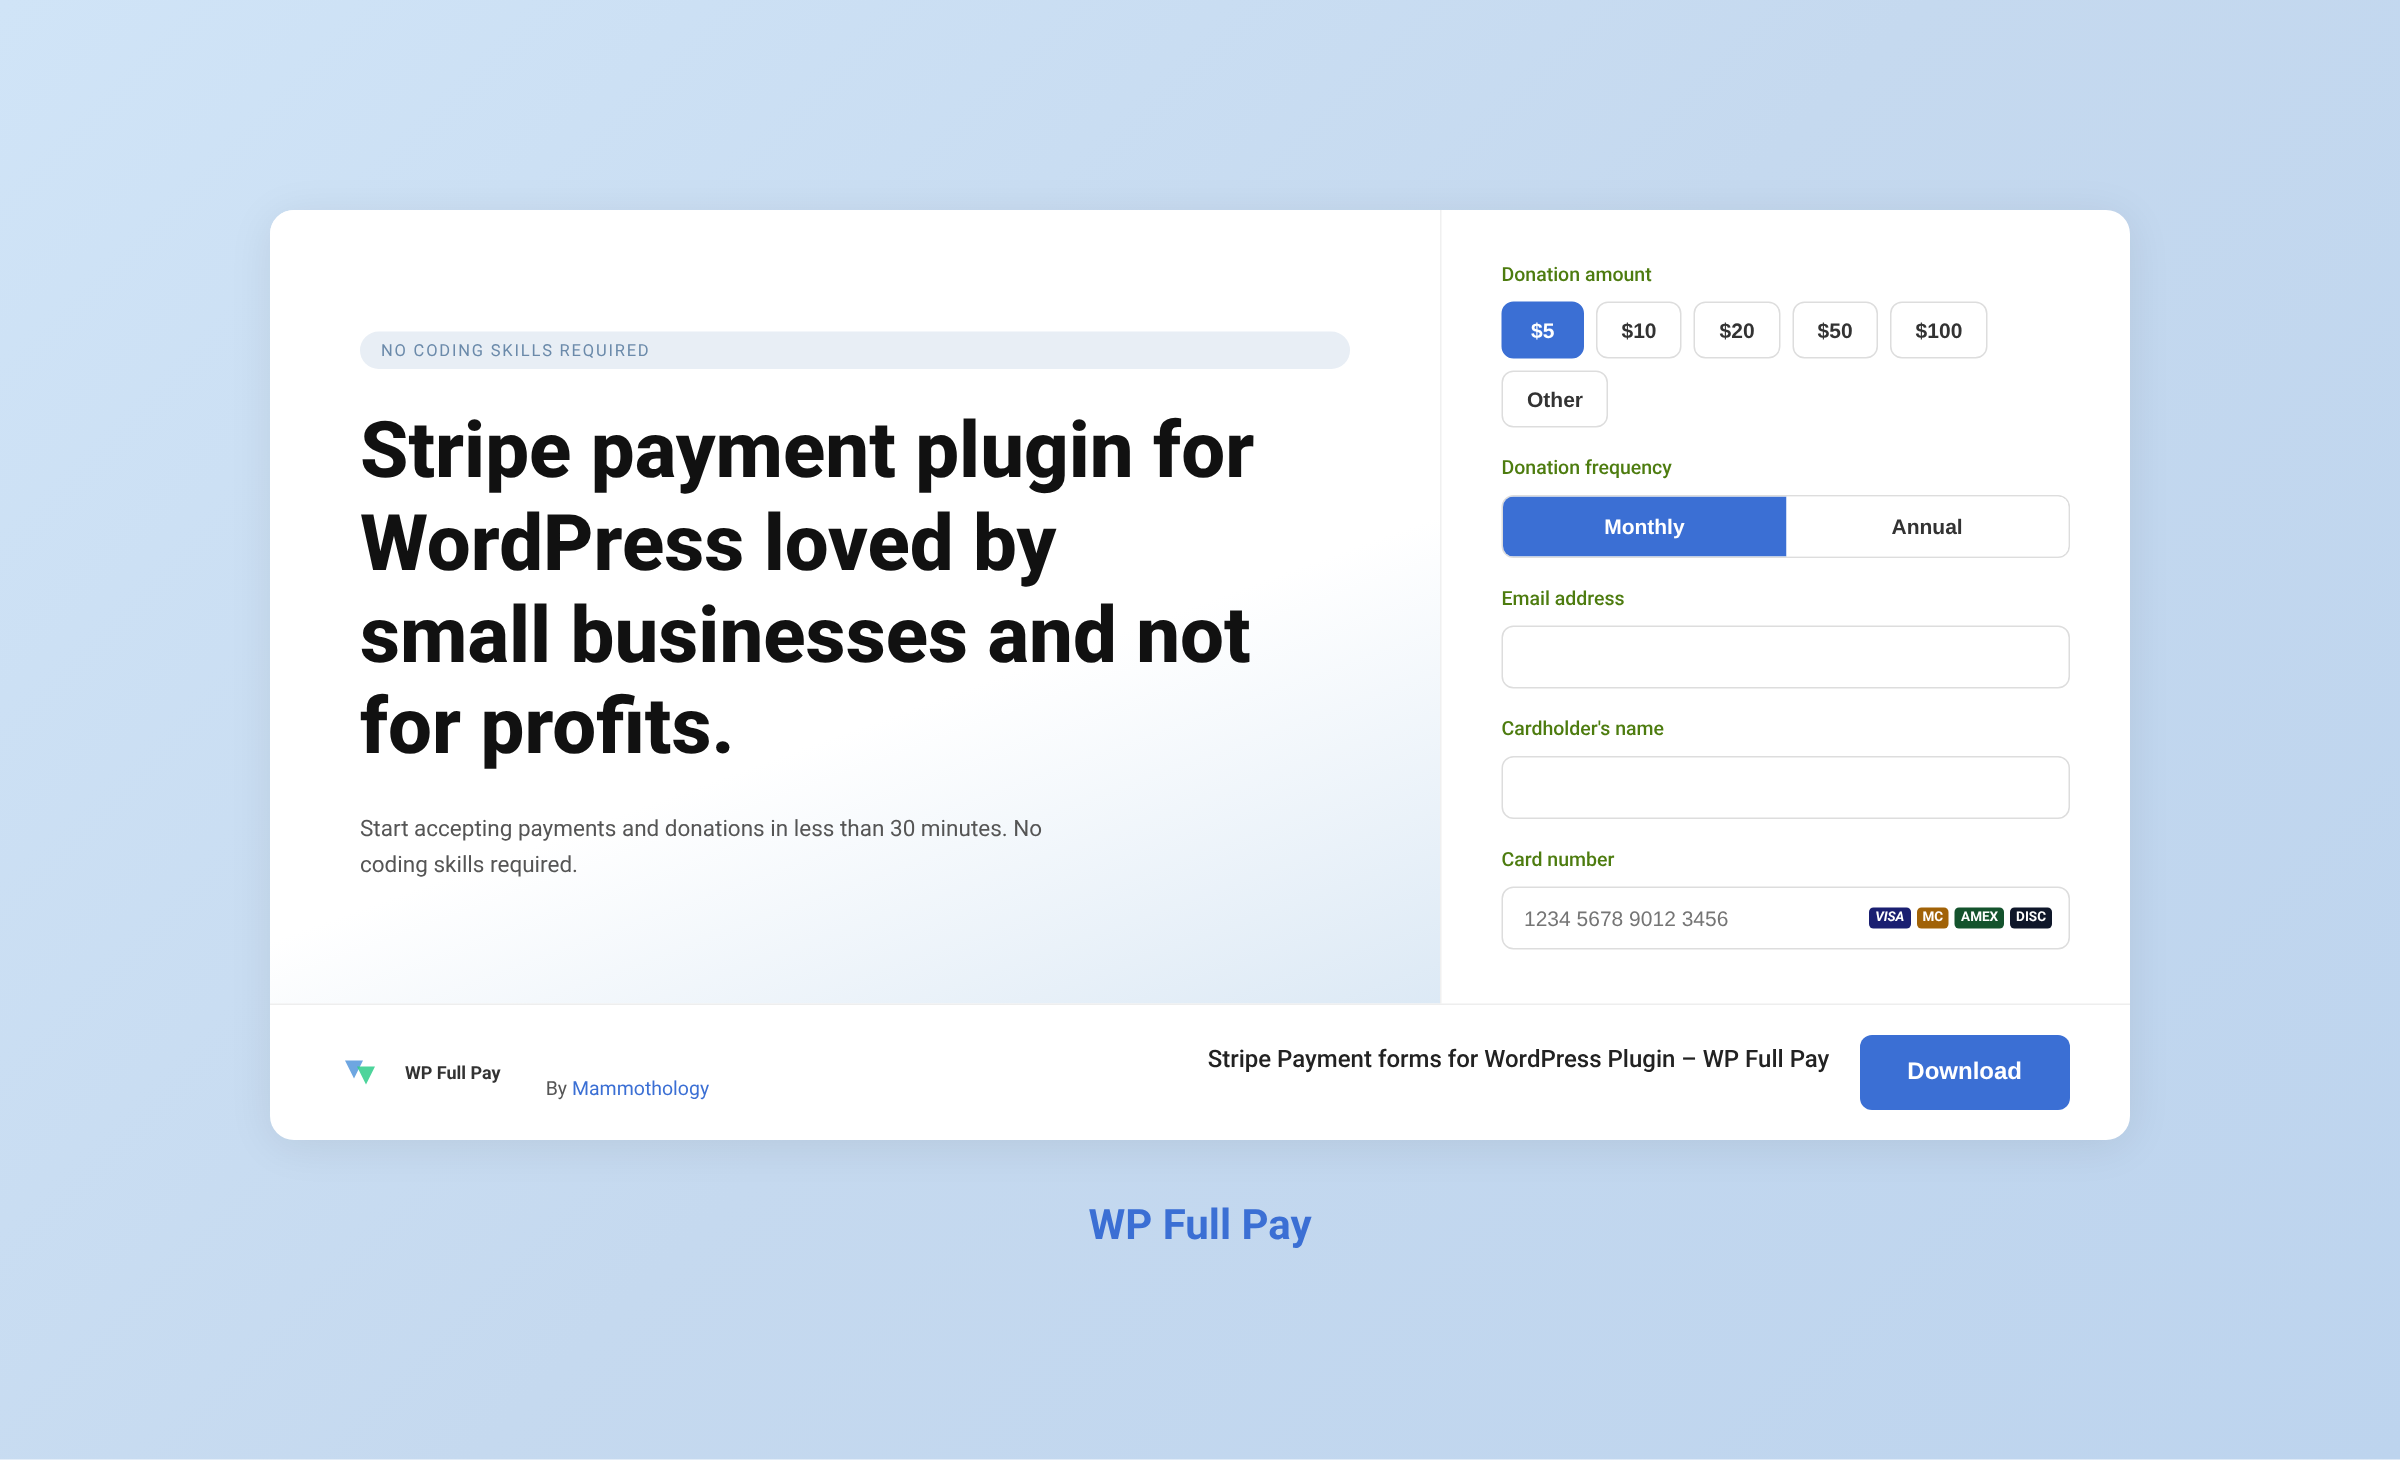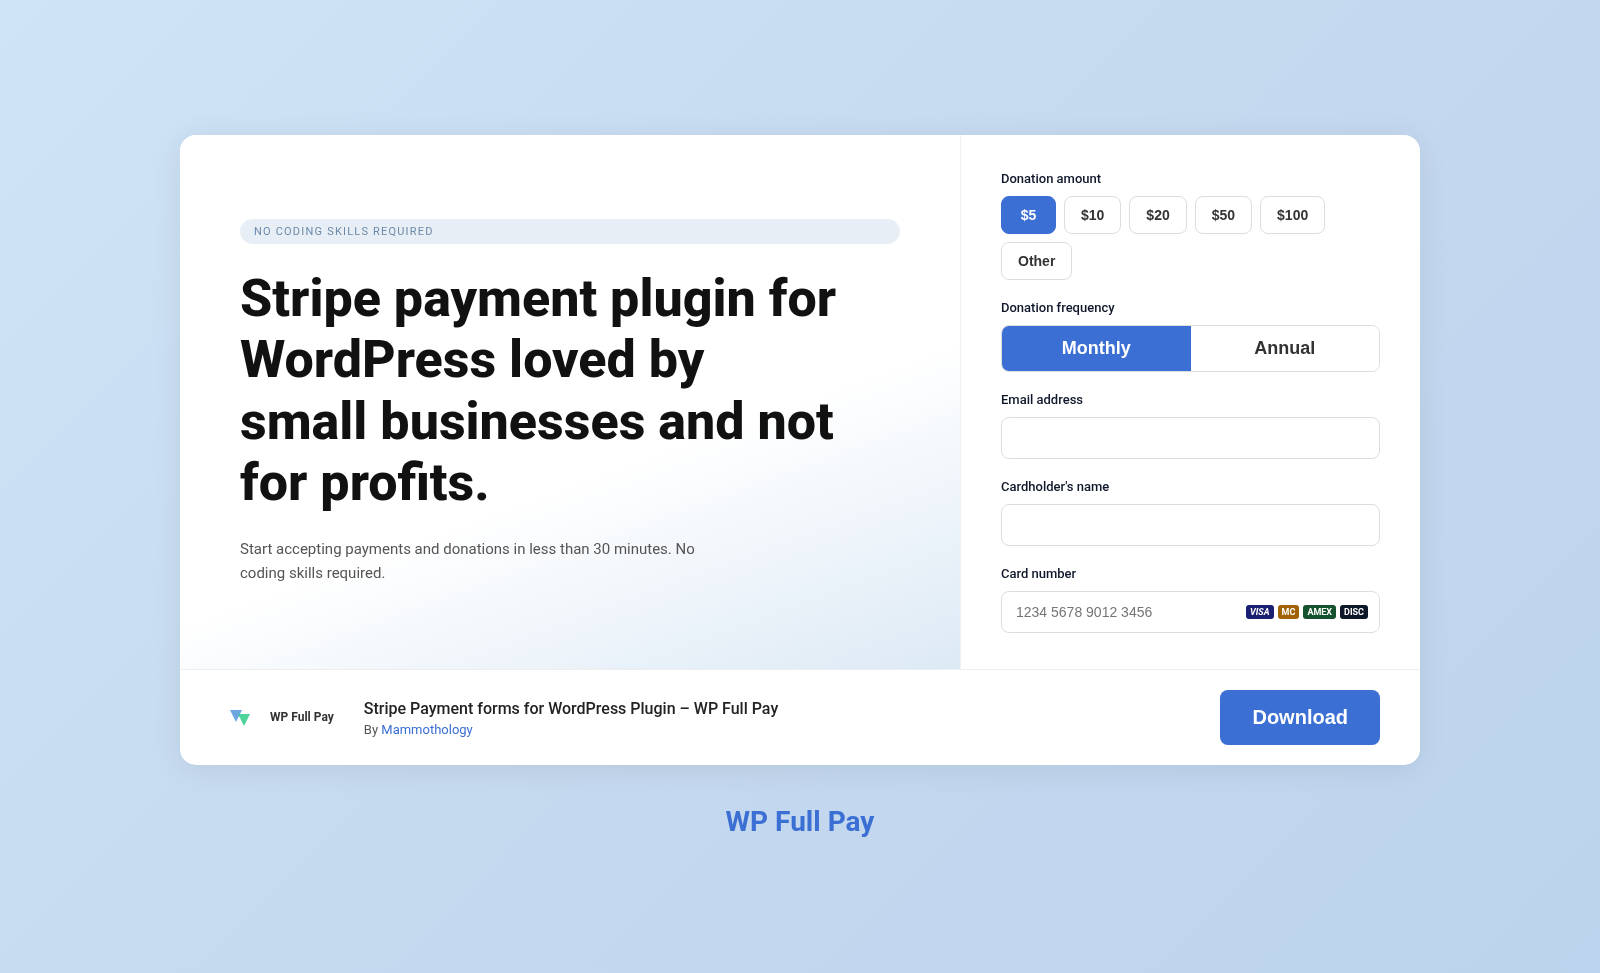--- a/index.html
+++ b/index.html
@@ -74,21 +74,21 @@
       width: 460px;
       padding: 36px 40px;
       border-left: 1px solid #f0f0f0;
       display: flex;
       flex-direction: column;
       gap: 20px;
     }
 
     .field-label {
       font-size: 13px;
-      color: #0f172a;
+      color: #4d7c0f;
       margin-bottom: 10px;
       font-weight: 500;
     }
 
     .amount-buttons {
       display: flex;
       gap: 8px;
       flex-wrap: wrap;
     }
 
@@ -114,21 +114,21 @@
     .frequency-toggle {
       display: flex;
       border: 1.5px solid #ddd;
       border-radius: 8px;
       overflow: hidden;
     }
 
     .freq-btn {
       flex: 1;
       padding: 12px;
-      font-size: 18px;
+      font-size: 14px;
       font-weight: 600;
       text-align: center;
       cursor: pointer;
       border: none;
       background: #fff;
       color: #333;
     }
 
     .freq-btn.active {
       background: #3b6fd4;
@@ -208,39 +208,40 @@
     .plugin-info {
       flex: 1;
       margin-left: 10px;
     }
 
     .plugin-title {
       font-size: 16px;
       color: #222;
       font-weight: 500;
       margin-bottom: 4px;
+      text-align: right;
     }
 
     .plugin-by {
       font-size: 13px;
       color: #555;
     }
 
     .plugin-by a {
       color: #3b6fd4;
       text-decoration: none;
     }
 
     .download-btn {
       background: #3b6fd4;
       color: #fff;
       border: none;
       border-radius: 8px;
       padding: 16px 32px;
-      font-size: 20px;
+      font-size: 16px;
       font-weight: 600;
       cursor: pointer;
       white-space: nowrap;
     }
 
     .footer-brand {
       font-size: 28px;
       font-weight: 700;
       color: #3b6fd4;
     }

